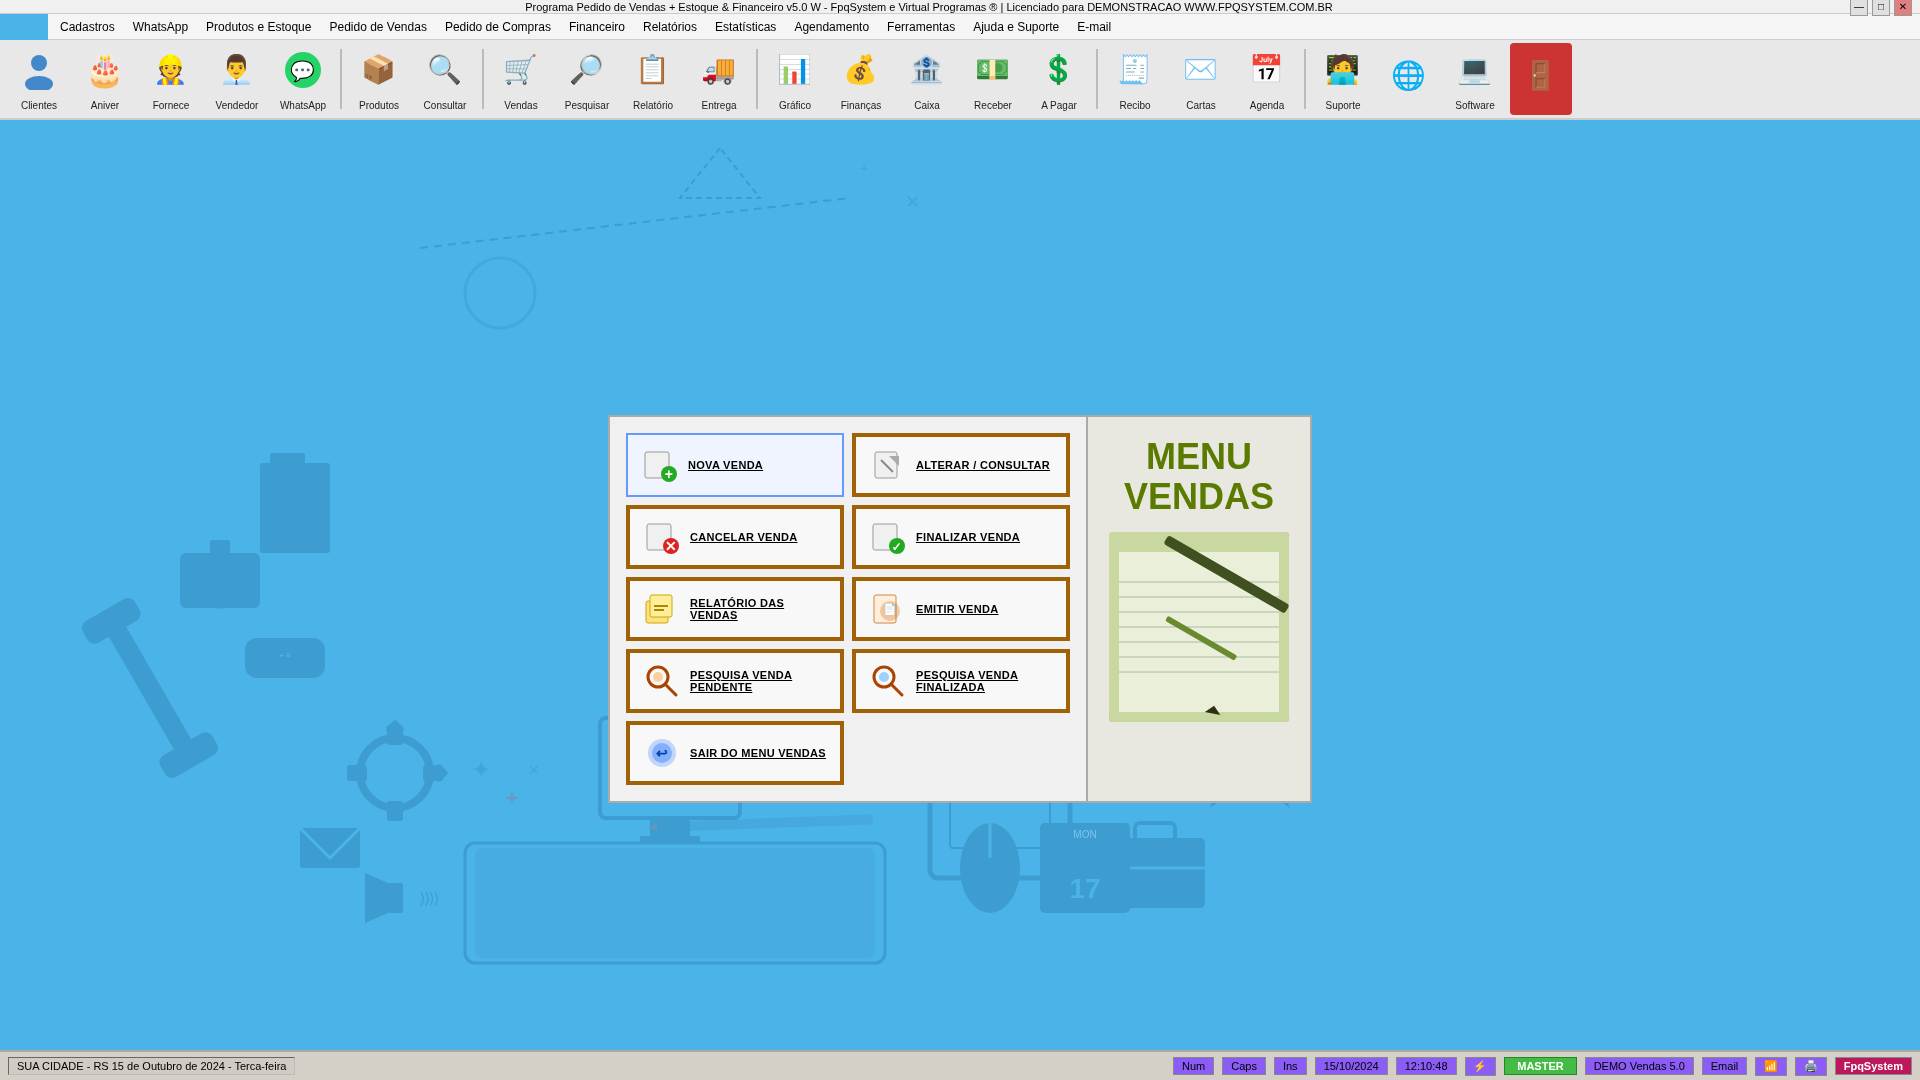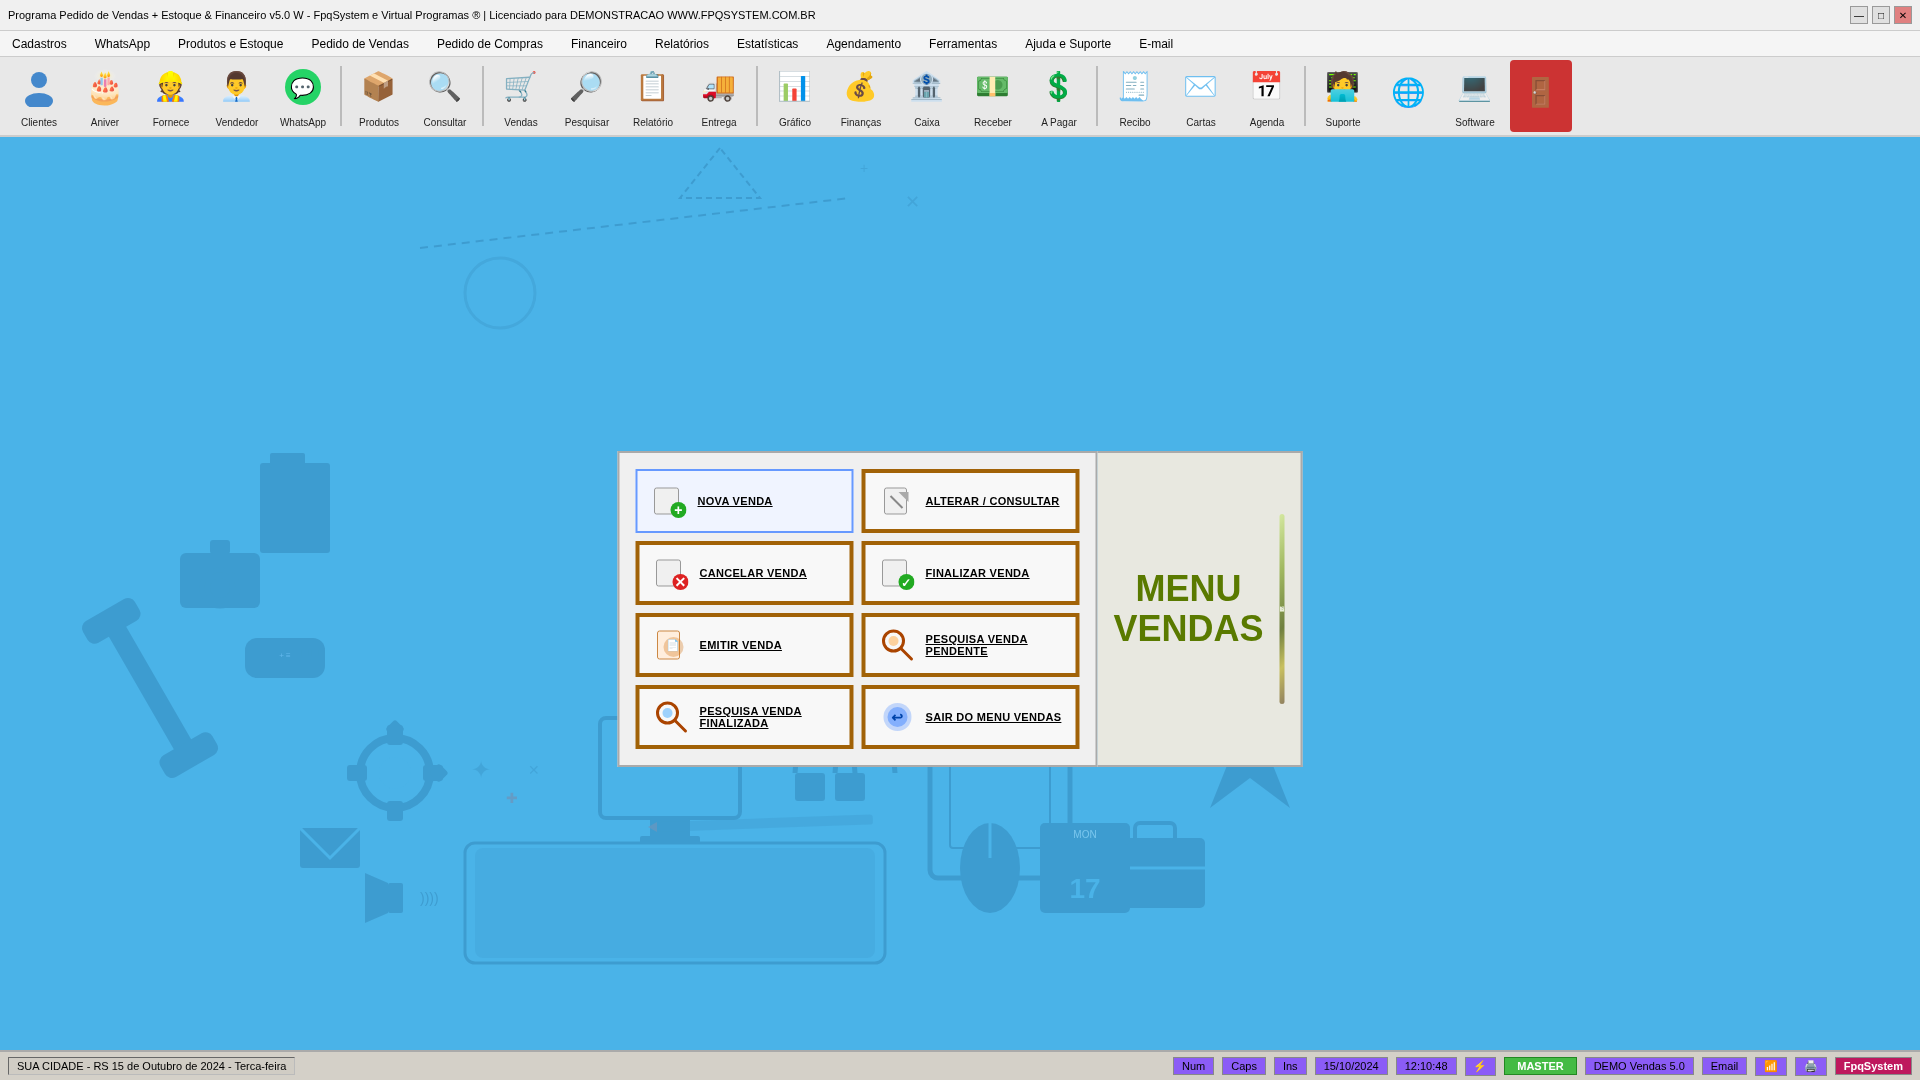--- a/index.html
+++ b/index.html
@@ -1,41 +1,43 @@
 <!DOCTYPE html>
 <html><head>
   <meta charset="utf-8">
   <style>
     * { margin: 0; padding: 0; box-sizing: border-box; }
     body { width: 1920px; height: 1080px; overflow: hidden; font-family: 'Segoe UI', Arial, sans-serif; background: #4ab3e8; position: relative; }
 
     
     .titlebar {
       background: #f0f0f0;
-      height: 31px;
+      height: 14px;
       display: flex;
       align-items: center;
       justify-content: space-between;
       padding: 0 8px;
       font-size: 11px;
       border-bottom: 1px solid #ccc;
+      text-align: center;
     }
     .titlebar-title { flex: 1; }
     .titlebar-controls { display: flex; gap: 4px; }
     .titlebar-btn { width: 18px; height: 18px; border: 1px solid #999; background: #e0e0e0; font-size: 10px; display: flex; align-items: center; justify-content: center; cursor: pointer; }
 
     
     .menubar {
       background: #f5f5f5;
       height: 26px;
       display: flex;
       align-items: center;
       padding: 0 4px;
       border-bottom: 1px solid #ccc;
-      gap: 12px;
+      gap: 2px;
+      margin-left: 48px;
     }
     .menubar-item {
       padding: 2px 8px;
       font-size: 12px;
       cursor: pointer;
       white-space: nowrap;
     }
 
     
     .toolbar {
@@ -142,24 +144,24 @@
       font-size: 22px;
       flex-shrink: 0;
     }
     .menu-btn-label { font-size: 11px; font-weight: bold; }
 
     
     .side-panel {
       background: #e8e8e0;
       border: 2px solid #aaa;
       border-left: none;
-      width: 205px;
+      width: 224px;
       padding: 20px 16px;
       display: flex;
-      flex-direction: row;
+      flex-direction: column;
       align-items: center;
       gap: 16px;
     }
     .side-title {
       font-size: 36px;
       font-weight: bold;
       color: #5a7a00;
       text-align: center;
       line-height: 1.1;
     }
@@ -546,20 +548,31 @@
           <div class="menu-btn-icon">
             <svg width="34" height="34" viewBox="0 0 34 34">
               <rect x="2" y="4" width="24" height="26" rx="2" fill="#f0f0f0" stroke="#999" stroke-width="1"></rect>
               <circle cx="26" cy="26" r="8" fill="#22aa22"></circle>
               <text x="26" y="31" text-anchor="middle" font-size="12" font-weight="bold" fill="white">✓</text>
             </svg>
           </div>
           <span class="menu-btn-label">FINALIZAR VENDA</span>
         </div>
 
+        <div class="menu-btn">
+          <div class="menu-btn-icon">
+            <svg width="36" height="36" viewBox="0 0 36 36">
+              <rect x="2" y="10" width="22" height="22" rx="2" fill="#ffe080" stroke="#ccaa00" stroke-width="1"></rect>
+              <rect x="6" y="4" width="22" height="22" rx="2" fill="#ffee99" stroke="#ccaa00" stroke-width="1"></rect>
+              <rect x="10" y="14" width="14" height="2" fill="#aa8800"></rect>
+              <rect x="10" y="18" width="10" height="2" fill="#aa8800"></rect>
+            </svg>
+          </div>
+          <span class="menu-btn-label">RELATÓRIO DAS VENDAS</span>
+        </div>
 
         <div class="menu-btn">
           <div class="menu-btn-icon">
             <svg width="36" height="36" viewBox="0 0 36 36">
               <rect x="4" y="4" width="22" height="28" rx="2" fill="#ffeedd" stroke="#cc8844" stroke-width="1"></rect>
               <circle cx="20" cy="20" r="10" fill="#cc6600" opacity="0.3"></circle>
               <text x="20" y="22" text-anchor="middle" font-size="11" fill="#aa4400">📄</text>
             </svg>
           </div>
           <span class="menu-btn-label">EMITIR VENDA</span>

